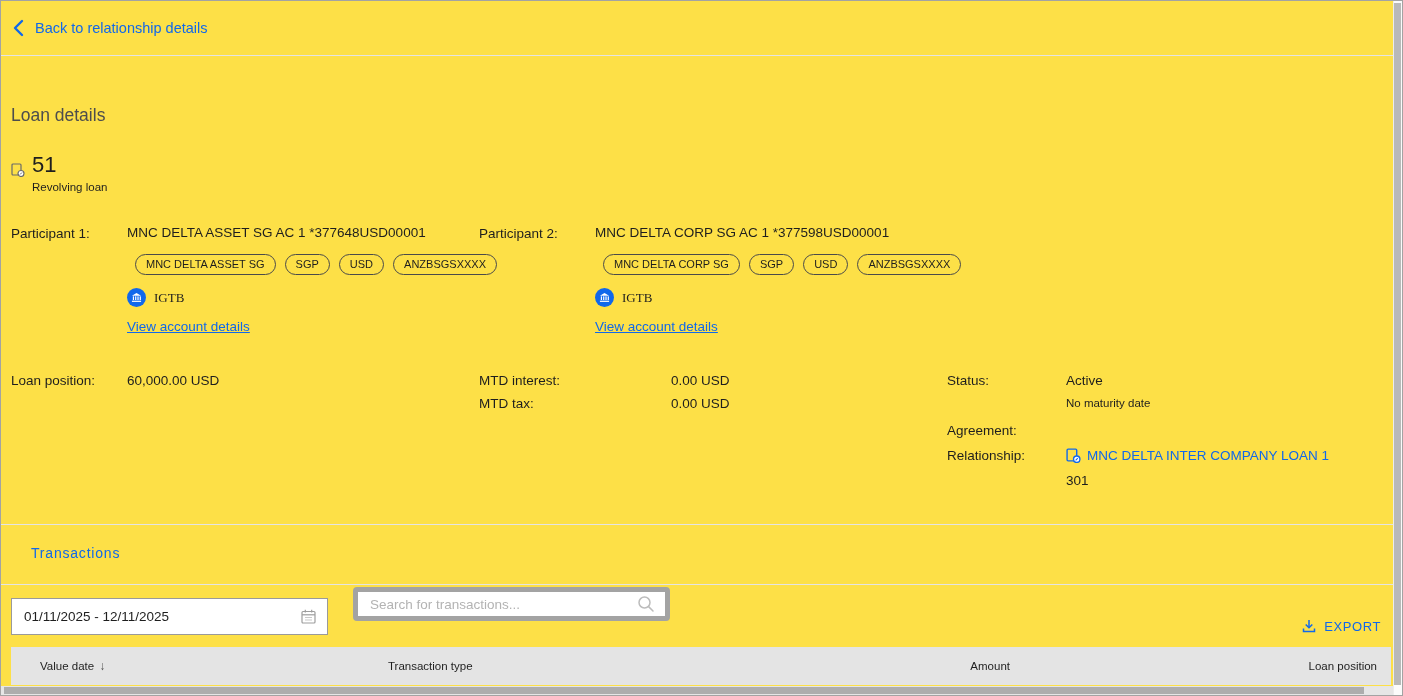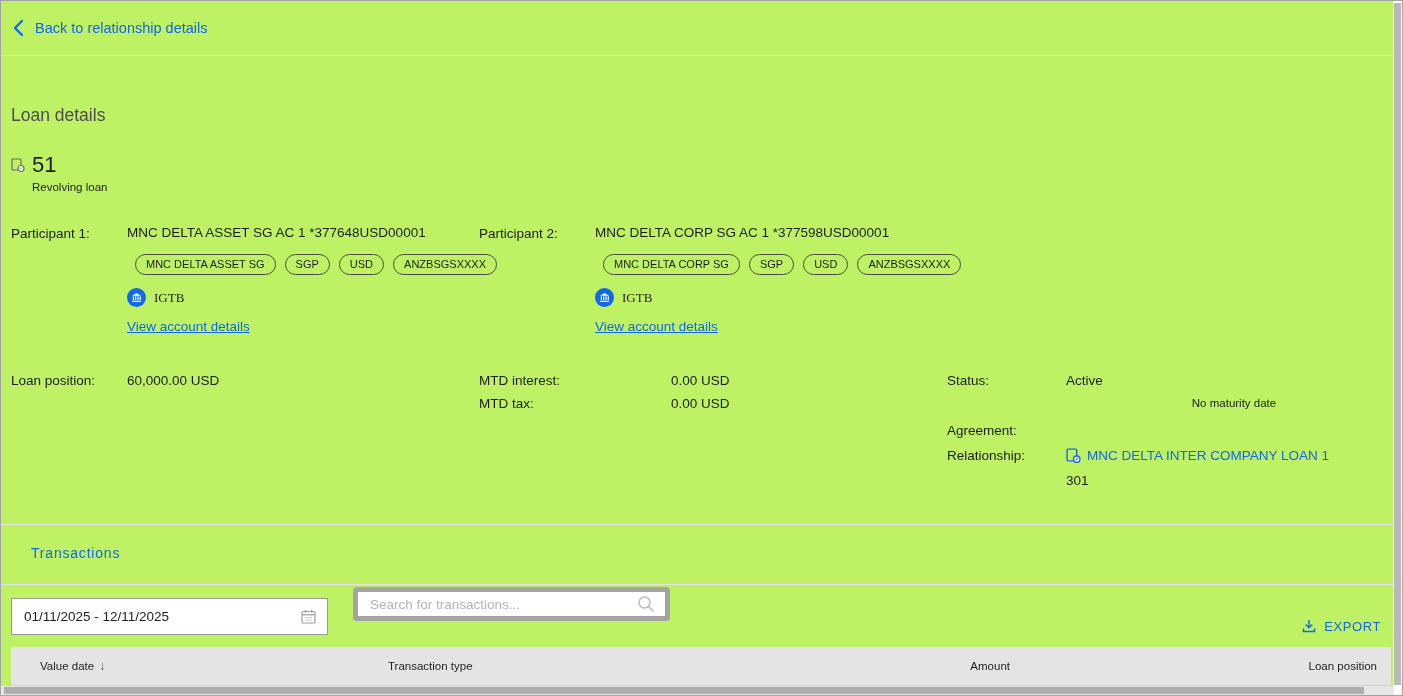--- a/index.html
+++ b/index.html
@@ -1,40 +1,40 @@
 <!DOCTYPE html>
 <html><head>
 <meta charset="utf-8">
 <style>
   * { box-sizing: border-box; }
   html, body { margin: 0; padding: 0; background: #ffffff; }
   .viewport {
     position: relative;
     width: 1403px; height: 696px;
     border: 1px solid #a3a3a3;
-    background: #bef264;
+    background: #fde047;
     font-family: "Liberation Sans", sans-serif;
     color: #1e1e1e;
     overflow: hidden;
   }
   
   .topbar {
     height: 55px;
     display: flex; align-items: center;
     padding-left: 12px;
     border-bottom: 1px solid #e4e4e4;
   }
   .back-link {
     display: flex; align-items: center; gap: 11px;
     color: #1068eb; font-size: 14.5px; cursor: pointer; text-decoration: none;
   }
   
   .loan-section { padding-left: 10px; }
   .loan-title { font-size: 17.5px; font-weight: 400; color: #4d4d4d; margin: 49px 0 0 0; }
-  .loan-id-row { display: flex; align-items: flex-start; gap: 7px; margin-top: 26px; }
+  .loan-id-row { display: flex; align-items: flex-end; gap: 7px; margin-top: 26px; }
   .loan-id-icon { margin-top: 6px; }
   .loan-id { font-size: 22px; line-height: 25px; color: #1e1e1e; }
   .loan-type { font-size: 11.5px; margin: 4px 0 0 21px; color: #1e1e1e; }
 
   .participants { display: flex; margin-top: 32px; }
   .participant { width: 468px; display: flex; }
   .p-label { width: 116px; flex: none; font-size: 13.5px; padding-top: 1px; }
   .p-name { font-size: 13.5px; }
   .chips { display: flex; gap: 9px; margin-top: 14px; padding-left: 8px; }
   .chip {
@@ -54,21 +54,21 @@
   .pos-a .lbl { width: 116px; flex: none; }
   .pos-b { width: 468px; }
   .pos-b .prow { display: flex; margin-bottom: 8px; }
   .pos-b .lbl { width: 192px; flex: none; }
   .pos-c { flex: 1; }
   .pos-c .prow { display: flex; }
   .pos-c .lbl { width: 119px; flex: none; }
   .lbl, .val { font-size: 13.5px; }
   .small-note { font-size: 11.5px; }
   .rel-link { display: flex; align-items: center; gap: 6px; color: #1068eb; font-size: 13.5px; cursor: pointer; }
-  .mt9  { margin-top: 9px; justify-content: center; }
+  .mt9  { margin-top: 9px; }
   .mt14 { margin-top: 14px; }
   .mt10 { margin-top: 10px; }
 
   .divider { border-top: 1px solid #e4e4e4; }
   .div1 { margin-top: 36px; }
 
   
   .tx-header { padding: 19px 0 22px 30px; }
   .tx-title { color: #1068eb; font-size: 14px; letter-spacing: 0.8px; cursor: pointer; }
 

